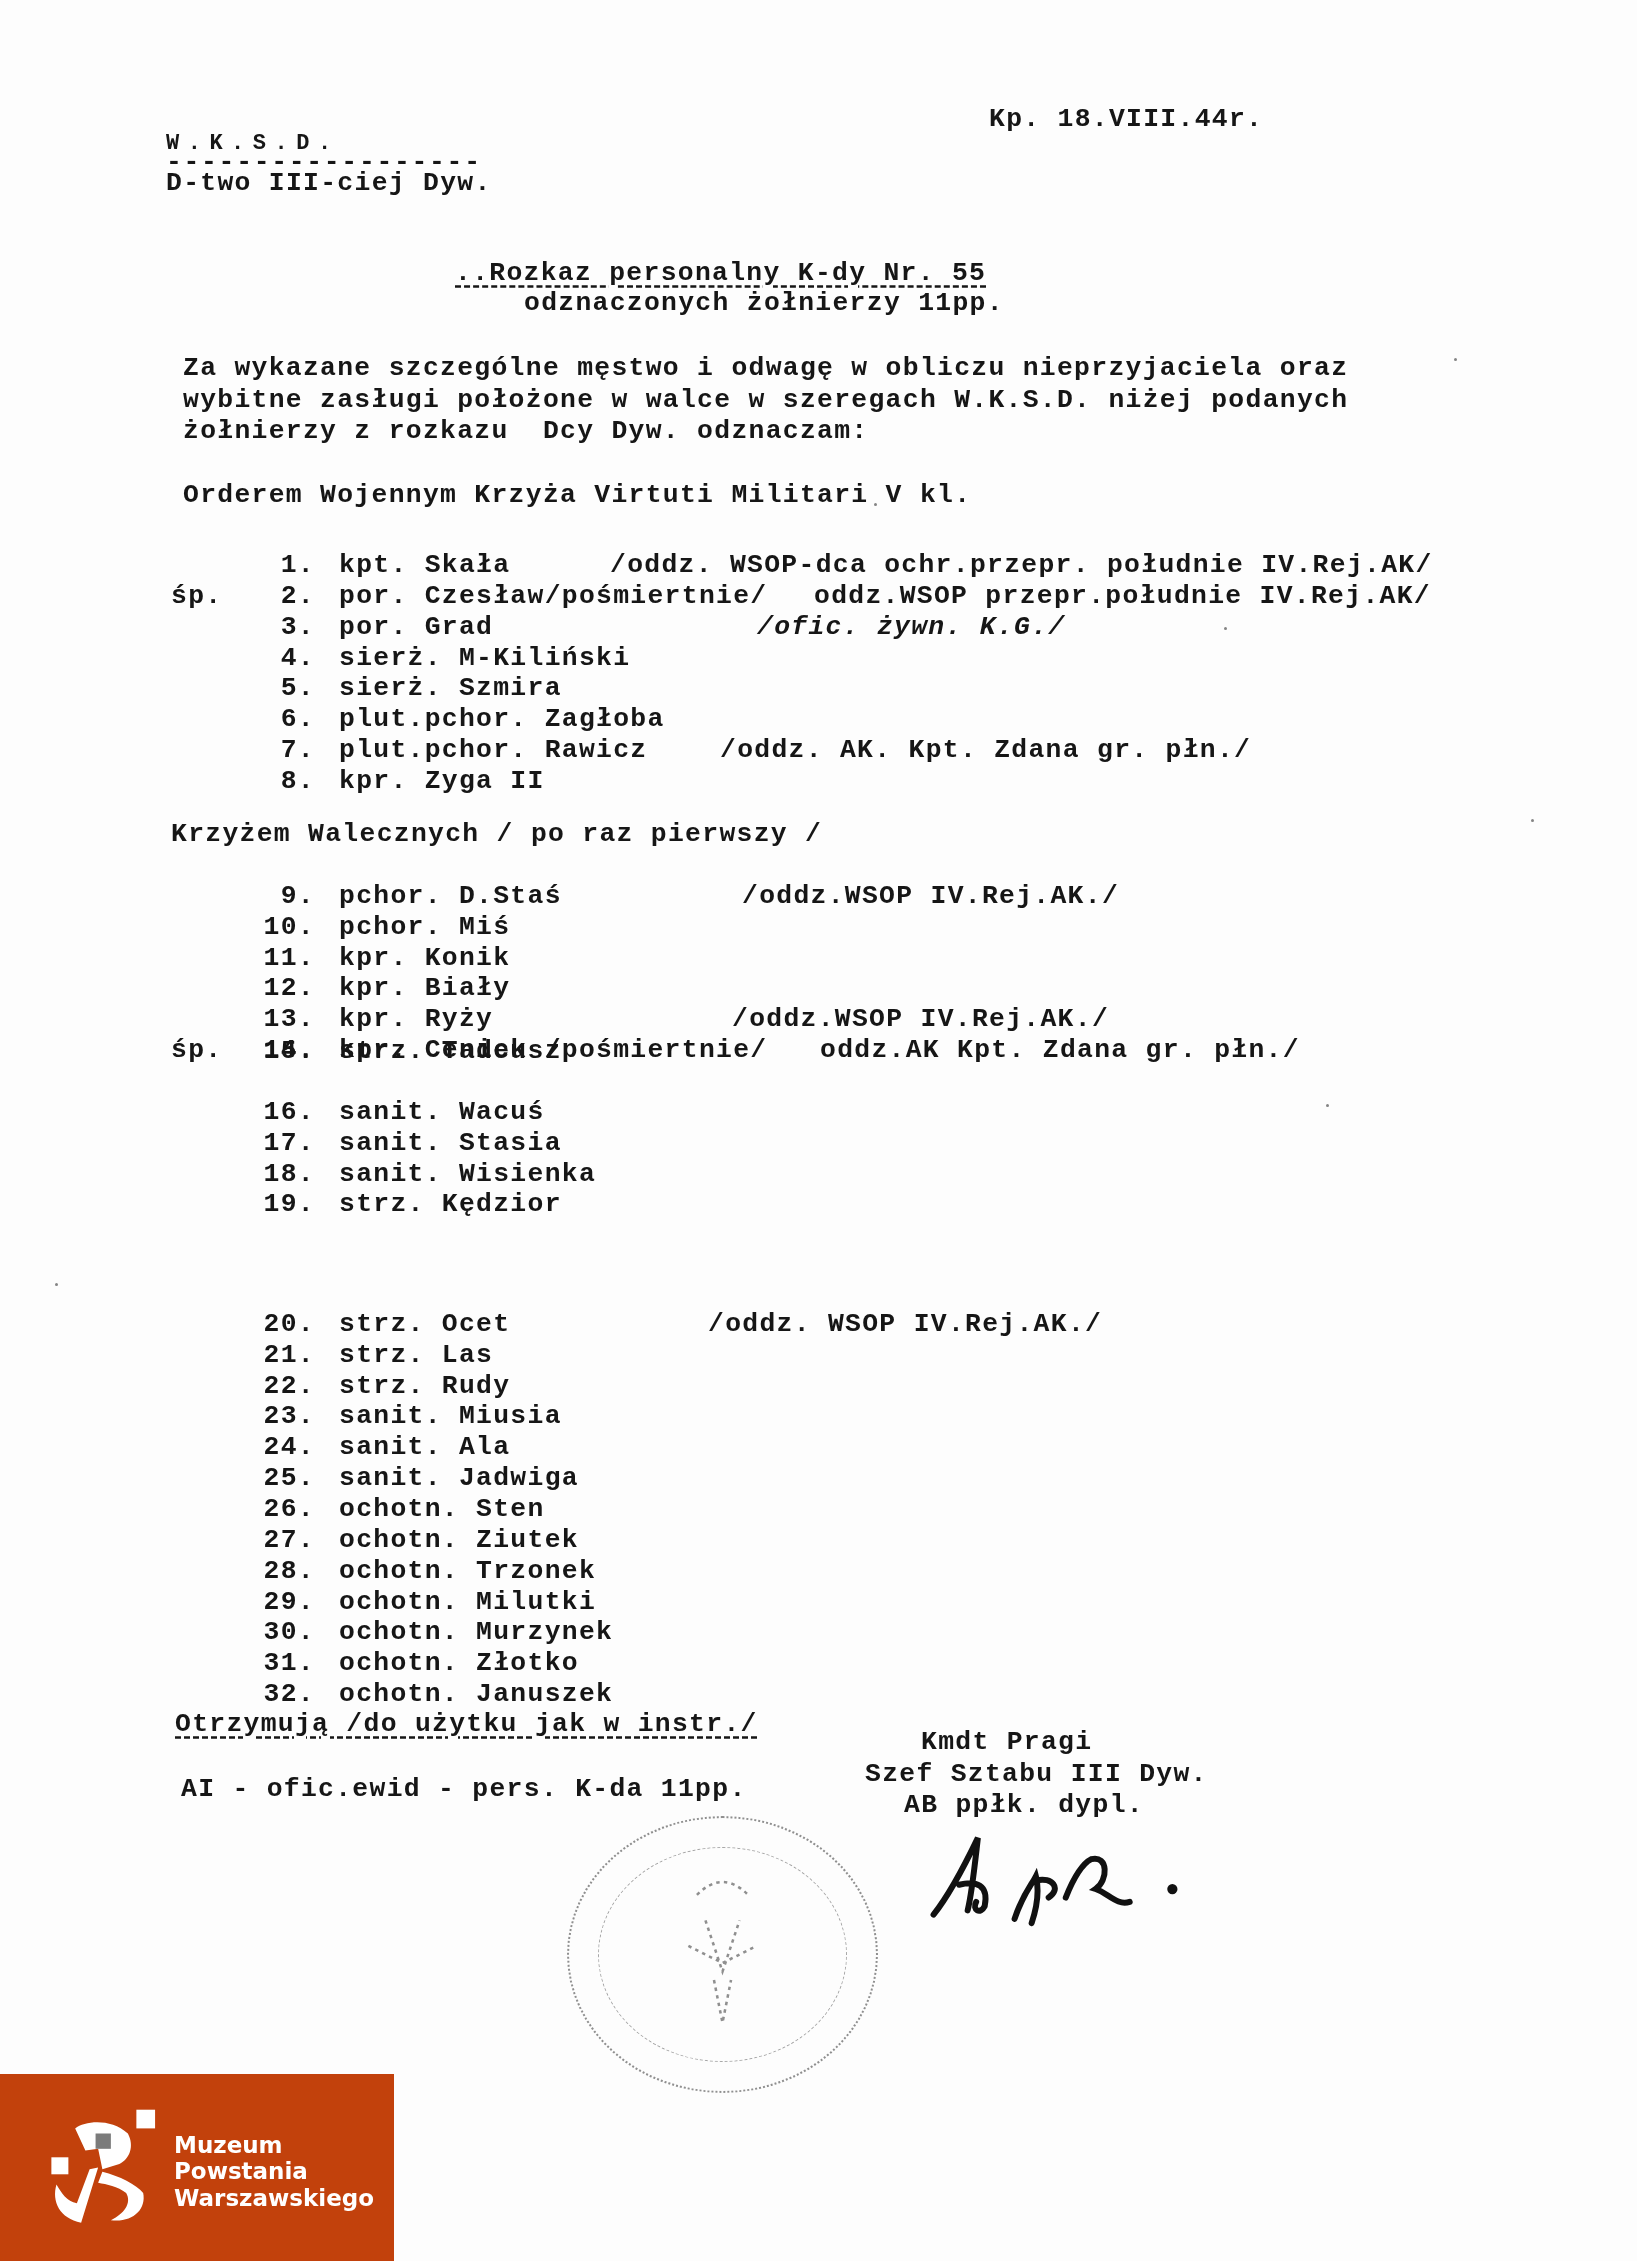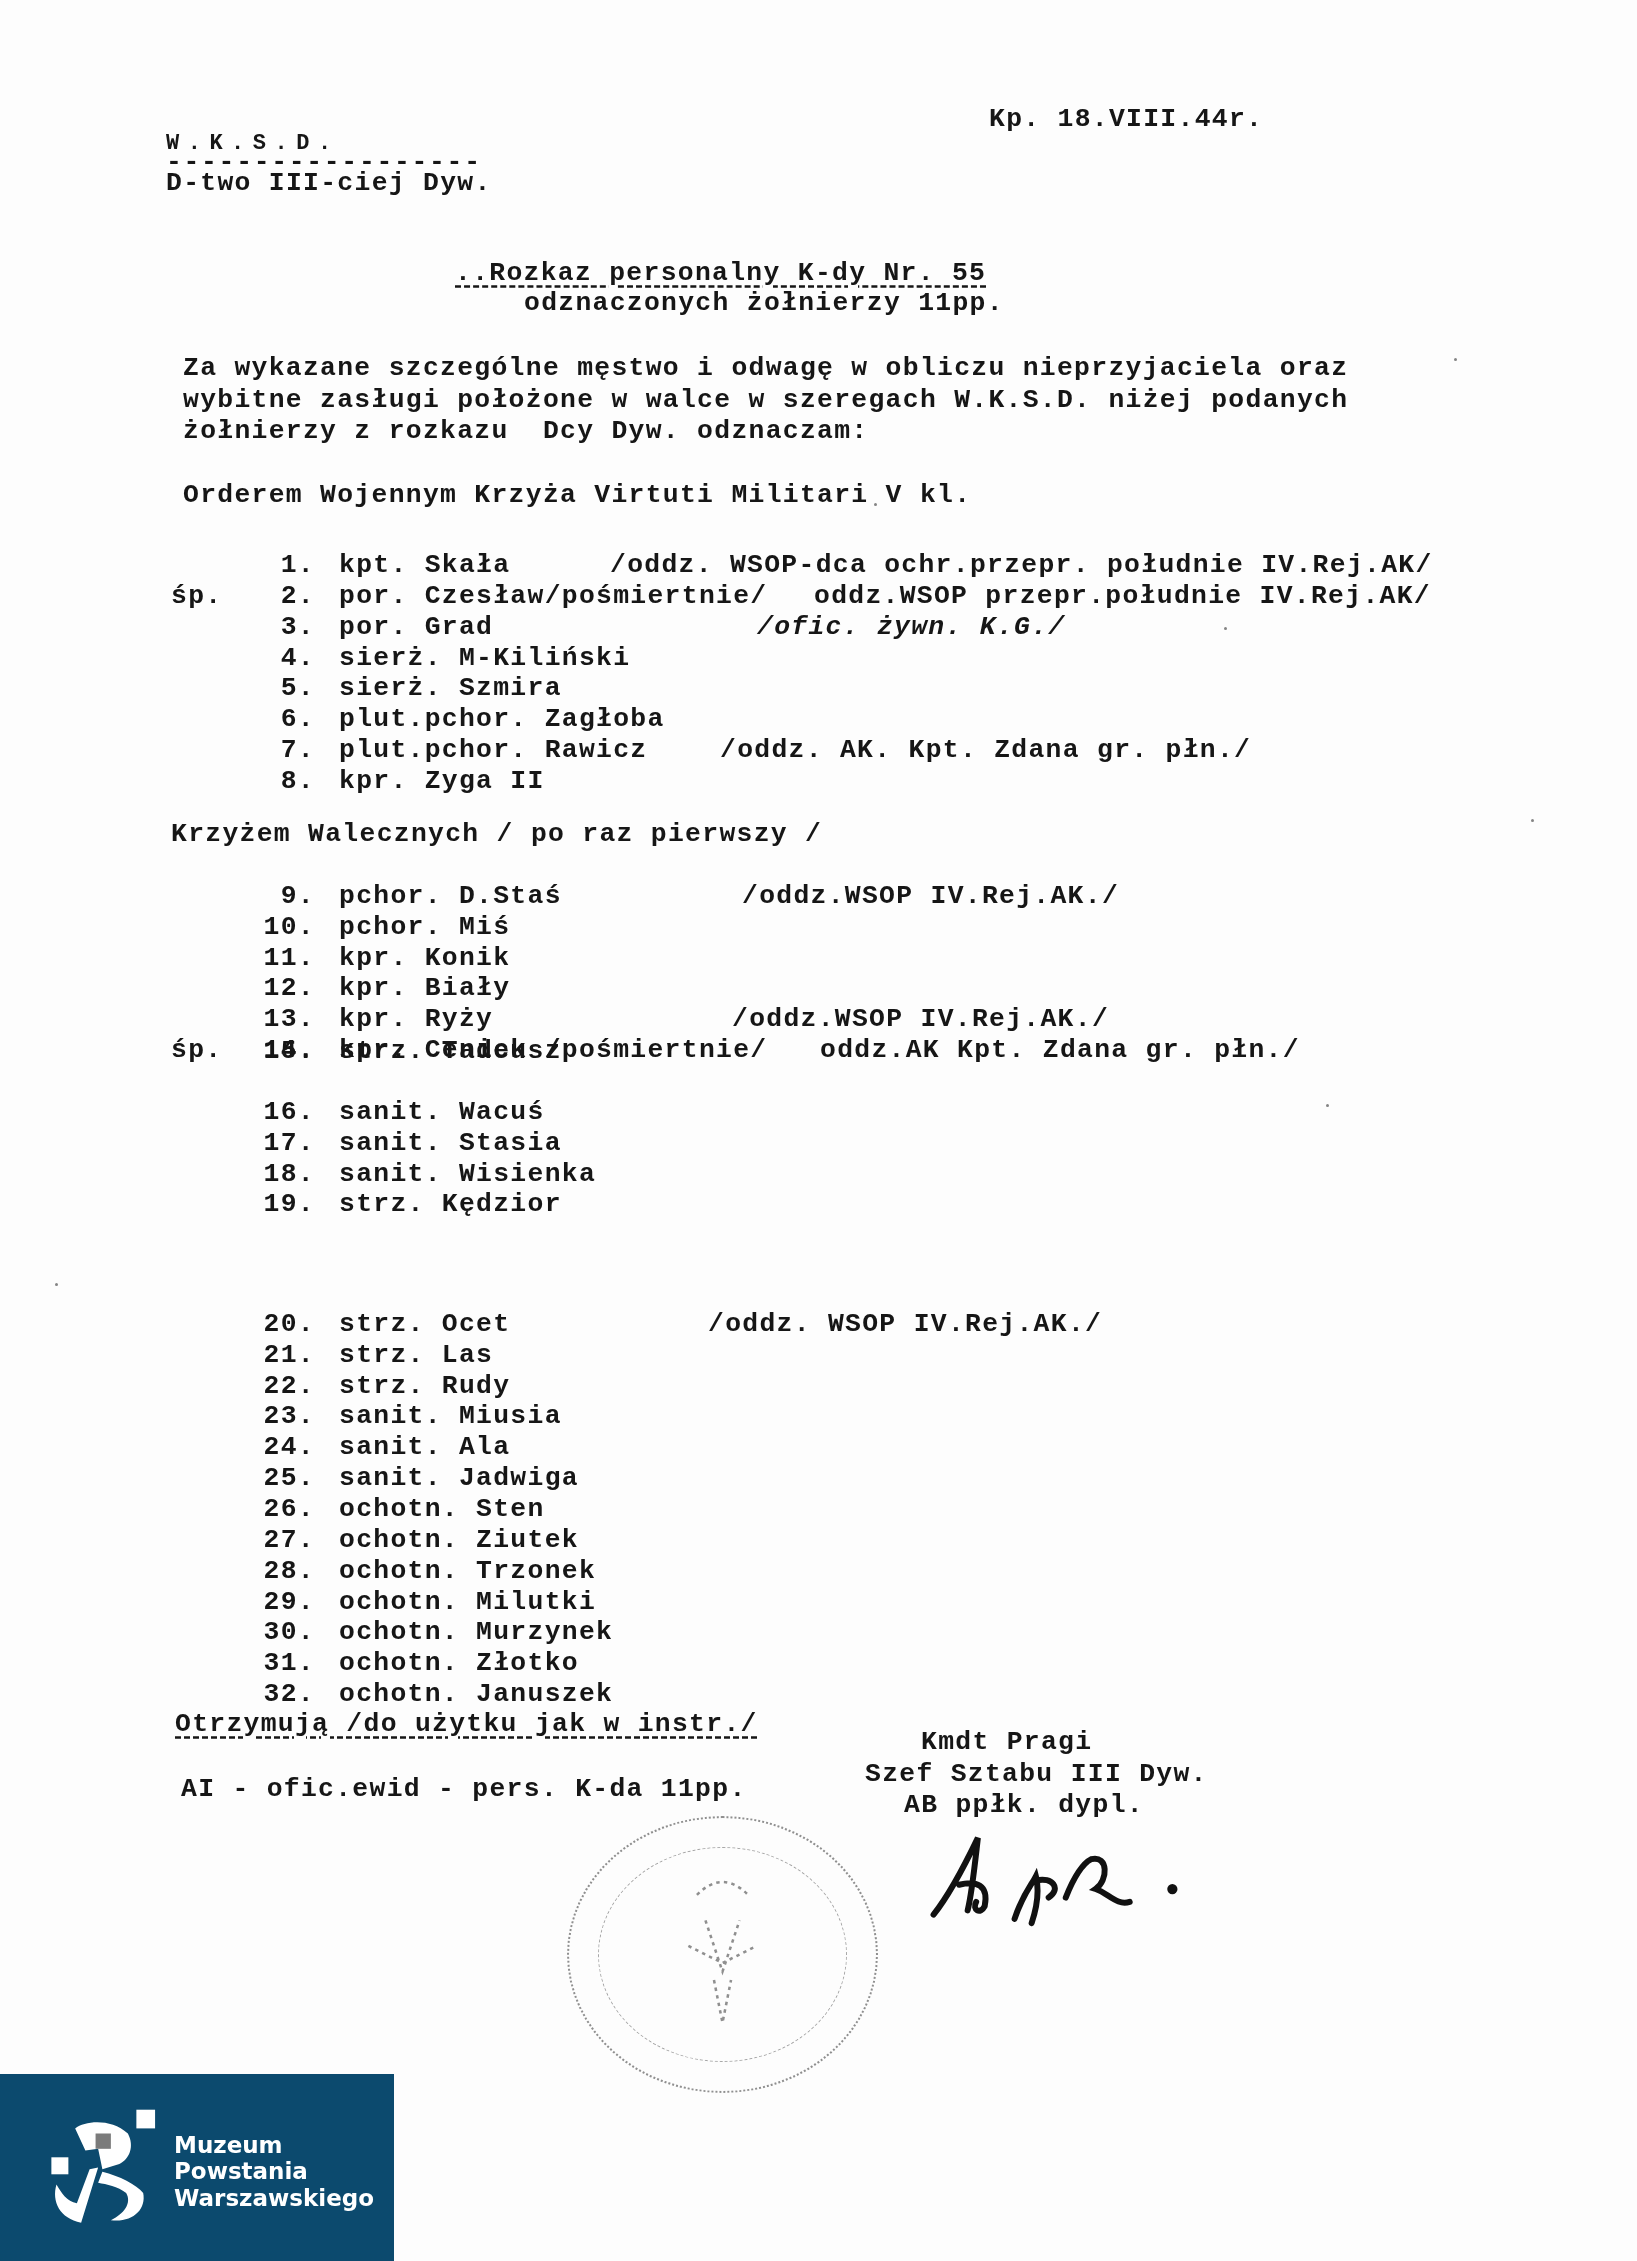--- a/index.html
+++ b/index.html
@@ -14,21 +14,21 @@
   .item-row { position:absolute; left:0; height:31px; width:1637px; }
   .item-row .sp { position:absolute; left:171px; }
   .item-row .num { position:absolute; text-align:right; width:102px; left:213px; }
   .item-row .name { position:absolute; left:339px; }
   .item-row .unit { position:absolute; }
   .stamp { position:absolute; left:567px; top:1816px; width:307px; height:273px; border-radius:50%;
            border:2.6px dotted #555; opacity:0.65; }
   .stamp .inner { position:absolute; left:29px; top:29px; right:29px; bottom:29px; border-radius:50%;
            border:1.7px dashed #777; }
   .signature { position:absolute; left:925px; top:1825px; width:290px; height:111px; }
-  .logo-box { position:absolute; left:0; top:2074px; width:394px; height:188px; background:#0c4a6e; }
+  .logo-box { position:absolute; left:0; top:2074px; width:394px; height:188px; background:#c2410c; }
   .logo-mark { position:absolute; left:51px; top:34px; width:107px; height:119px; }
   .logo-text { position:absolute; left:174px; top:58px; color:#ffffff; font-family:"DejaVu Sans", sans-serif;
                font-size:23px; font-weight:bold; line-height:26.4px; }
   .logo-text div { white-space:pre; }
   .speck { position:absolute; width:3.4px; height:3.4px; background:#333; border-radius:50%; opacity:.6; }
 </style>
 </head>
 <body>
 
 <div class="page">

